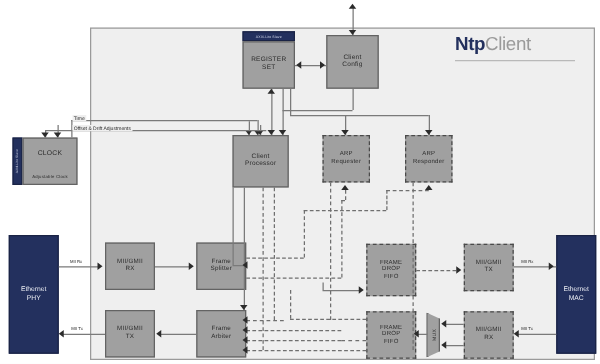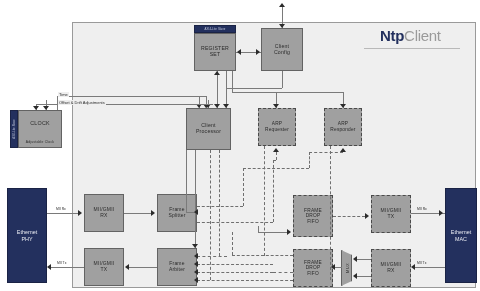--- a/index.html
+++ b/index.html
@@ -75,21 +75,21 @@
      transform:translate(-50%,-50%) rotate(-90deg);
      white-space:nowrap;font-size:4px;color:#2b2b2b;letter-spacing:.3px;}
 </style>
 </head>
 <body>
 
 <div id="stage">
 
   <div class="ip-container" style="left:72px;top:22px;width:402px;height:264px;"></div>
 
-  <div class="logo" style="left:380px;top:27px;">
+  <div class="logo" style="left:364px;top:27px;">
     <span class="p1">Ntp</span><span class="p2">Client</span>
   </div>
   <div class="logo-rule" style="left:364px;top:48px;width:96px;"></div>
 
   <div class="navy-hdr" style="left:194px;top:25px;width:42px;height:8px;">
     <span class="lbl">AXI4-Lite Slave</span>
   </div>
   <div class="blk" style="left:194px;top:33px;width:42px;height:38px;">
     <div class="lbl" style="font-size:5.2px;">
       <span>REGISTER</span><br>

